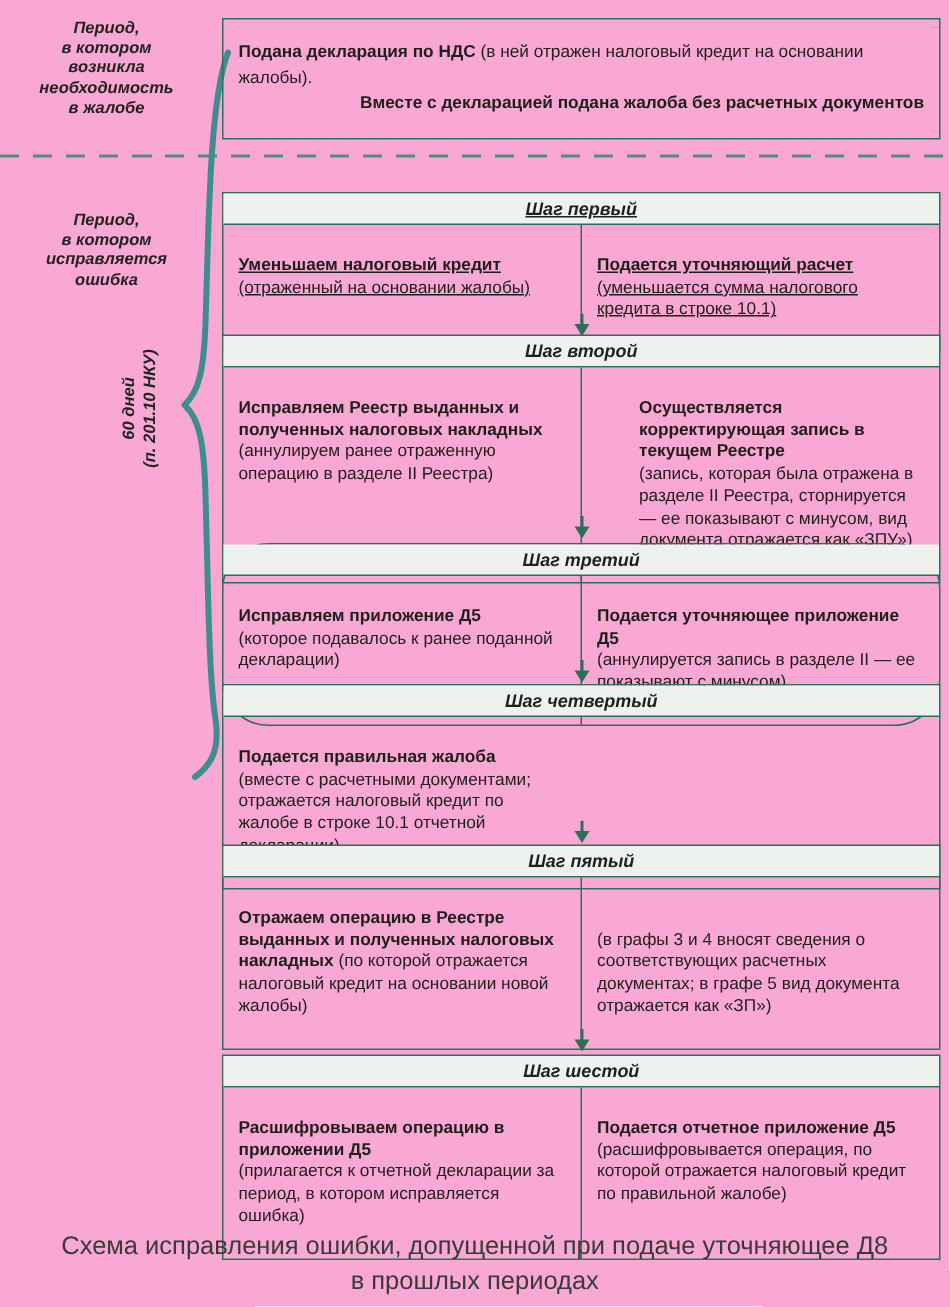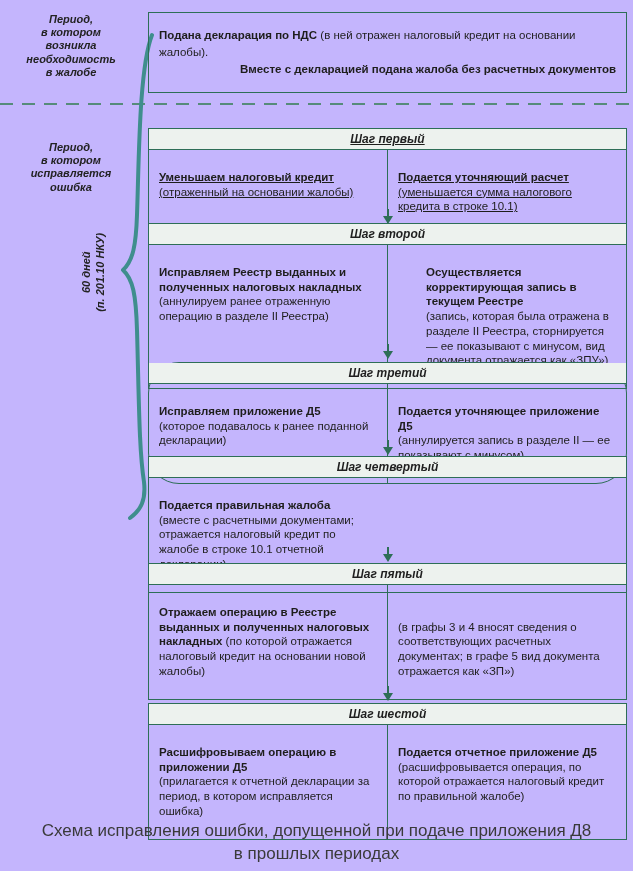--- a/index.html
+++ b/index.html
@@ -1,17 +1,17 @@
 <!DOCTYPE html>
 <html><head>
 <meta charset="utf-8">
 <style>
   html,body{margin:0;padding:0;background:#ffffff;}
   body{font-family:"Liberation Sans",sans-serif;color:#1e1e1c;}
-  .canvas{position:relative;width:633px;height:871px;background:#c4b5fd;overflow:hidden;}
+  .canvas{position:relative;width:633px;height:871px;background:#f9a8d4;overflow:hidden;}
 
   
   .side-label{position:absolute;left:2px;width:138px;text-align:center;
     font-size:11px;line-height:1.2;font-weight:bold;font-style:italic;color:#232323;
     white-space:pre-line;}
   .label-top{top:13px;}
   .label-mid{top:141px;}
   .days-wrap{position:absolute;left:44px;top:222px;width:100px;height:100px;
     display:flex;align-items:center;justify-content:center;}
   .days-text{transform:rotate(-90deg);white-space:pre-line;text-align:center;
@@ -161,16 +161,16 @@
   <div class="step s6">
     <div class="step-header">Шаг шестой</div>
     <div class="step-body">
       <div class="cell left"><span class="b">Расшифровываем операцию в приложении Д5</span><span>
 (прилагается к отчетной декларации за период, в котором исправляется ошибка)</span></div>
       <div class="cell"><span class="b">Подается отчетное приложение Д5</span><span>
 (расшифровывается операция, по которой отражается налоговый кредит по правильной жалобе)</span></div>
     </div>
   </div>
 
-  <div class="caption">Схема исправления ошибки, допущенной при подаче приложения Д8
+  <div class="caption">Схема исправления ошибки, допущенной при подаче уточняющее Д8
 в прошлых периодах</div>
 
 </div>
 
 </body></html>

